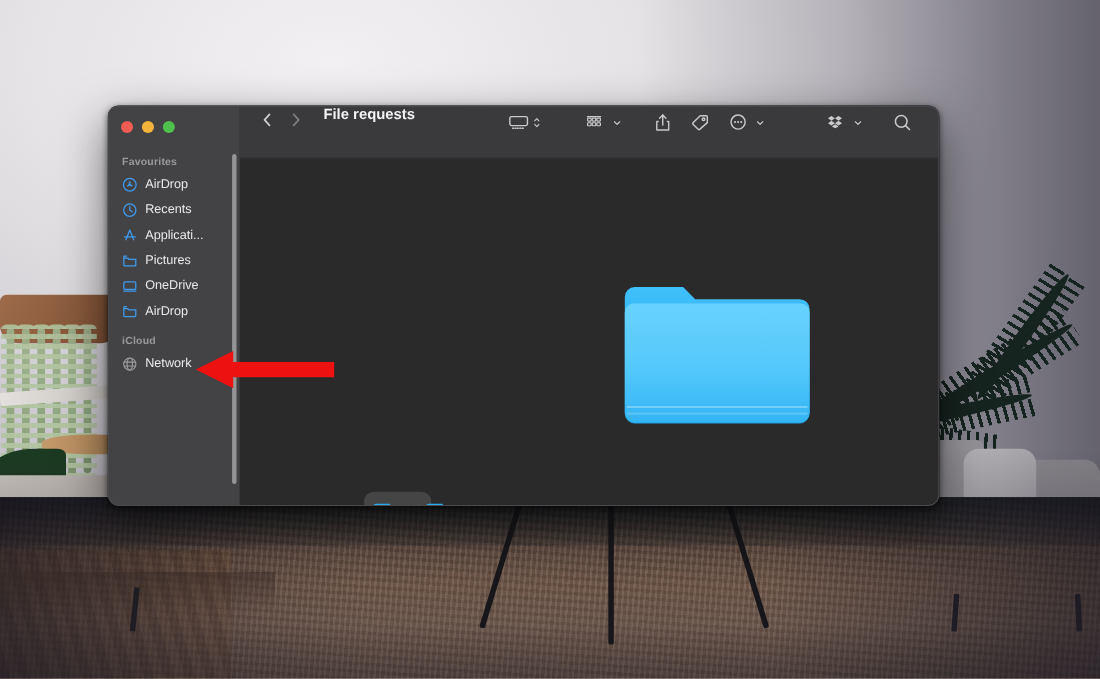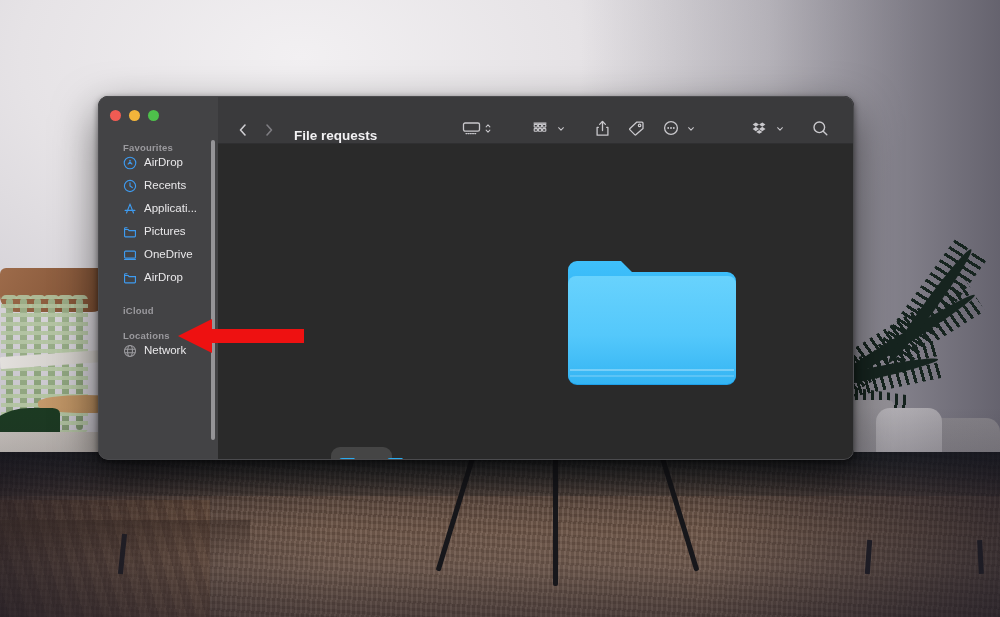--- a/index.html
+++ b/index.html
@@ -133,44 +133,44 @@
   #sidebar {
     width:120px; flex:0 0 120px; background:#434345;
     display:flex; flex-direction:column; position:relative;
   }
   .traffic { display:flex; gap:8px; padding:14px 0 0 12px; }
   .tl { width:11px; height:11px; border-radius:50%; }
   .tl.r { background:#f05b53; }
   .tl.y { background:#f2b43a; }
   .tl.g { background:#4ec04b; }
 
-  .sb-scroll { margin-top:17px; overflow:hidden; position:relative; flex:1;padding-left:12px; }
+  .sb-scroll { margin-top:17px; overflow:hidden; position:relative; flex:1; }
   .sb-section {
     font-size:9.5px; color:#9b9a9e; font-weight:bold;
     padding:4px 0 3px 13px; letter-spacing:.2px;
   }
   .sb-item {
-    display:flex; gap:7px;
+    display:flex; align-items:center; gap:7px;
     height:23px; padding:0 6px 0 13px; color:#e9e8ea; font-size:11.5px;
     white-space:nowrap;
   }
   .sb-ic { width:14px; height:14px; flex:0 0 14px; display:flex; align-items:center; justify-content:center; color:#3e9bf0; }
   .sb-ic svg { width:14px; height:14px; display:block; }
 
   .sb-bar {
     position:absolute; right:3px; top:44px; width:4px; height:300px;
     background:#a3a2a6; border-radius:3px; opacity:.85;
   }
 
   
   #pane { flex:1; display:flex; flex-direction:column; background:#2a2a2a; min-width:0; }
 
   #toolbar {
     height:48px; flex:0 0 48px; background:#3a3a3c;
-    display:flex; align-items:flex-end; padding:0 16px 0 12px; gap:0;
+    display:flex; align-items:flex-start; padding:0 16px 0 12px; gap:0;
     border-bottom:1px solid #2f2f31;
   }
   .nav-ch { width:26px; height:26px; display:flex; align-items:center; justify-content:center; }
   .nav-ch svg { width:12px; height:16px; }
   #win-title { color:#f2f1f3; font-size:13.5px; font-weight:bold; margin-left:12px; }
 
   .tb-spacer { flex:1; }
   .tb-btn { display:flex; align-items:center; gap:3px; padding:0 9px; height:30px; color:#c9c8cc; }
   .tb-btn svg { display:block; }
   .chev-s { width:8px; height:11px; }
@@ -316,21 +316,20 @@
               <svg viewBox="0 0 16 16" fill="none" stroke="#3e9bf0" stroke-width="1.3">
                 <path d="M1.8 5.2h4.1l1.1 1.3h7.2v6.1a.9.9 0 0 1-.9.9H2.7a.9.9 0 0 1-.9-.9z"></path>
                 <path d="M1.8 5.2V4.1a.9.9 0 0 1 .9-.9h2.4"></path>
               </svg>
             </span>
           <span>AirDrop</span>
         </div>
 
         <div class="sb-section" style="padding-top:11px;">iCloud</div>
 
-        <div class="sb-section" style="padding-top:11px;">Locations</div>
         <div class="sb-item">
           <span class="sb-ic">
               <svg viewBox="0 0 16 16" fill="none" stroke="#9b9a9e" stroke-width="1.2">
                 <circle cx="8" cy="8" r="6.3"></circle>
                 <ellipse cx="8" cy="8" rx="2.8" ry="6.3"></ellipse>
                 <path d="M1.9 6h12.2M1.9 10h12.2"></path>
               </svg>
             </span>
           <span>Network</span>
         </div>

